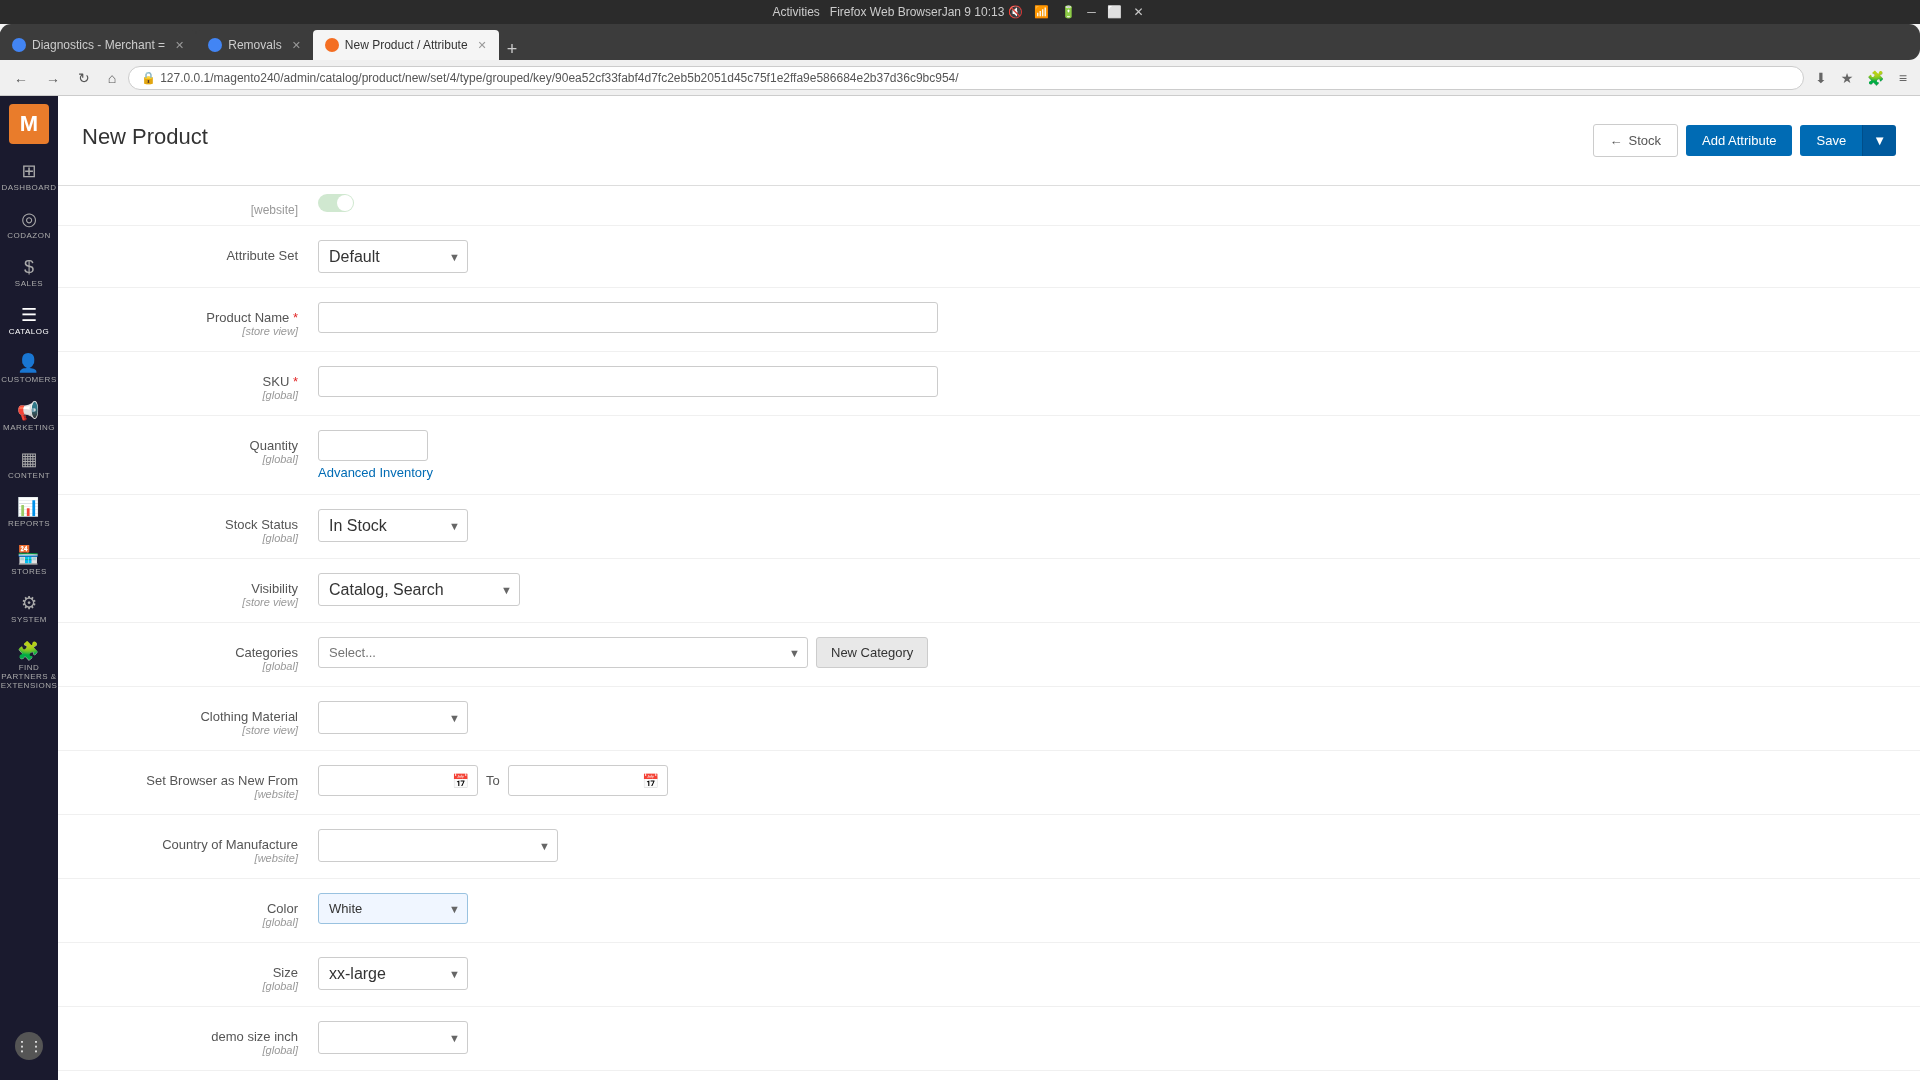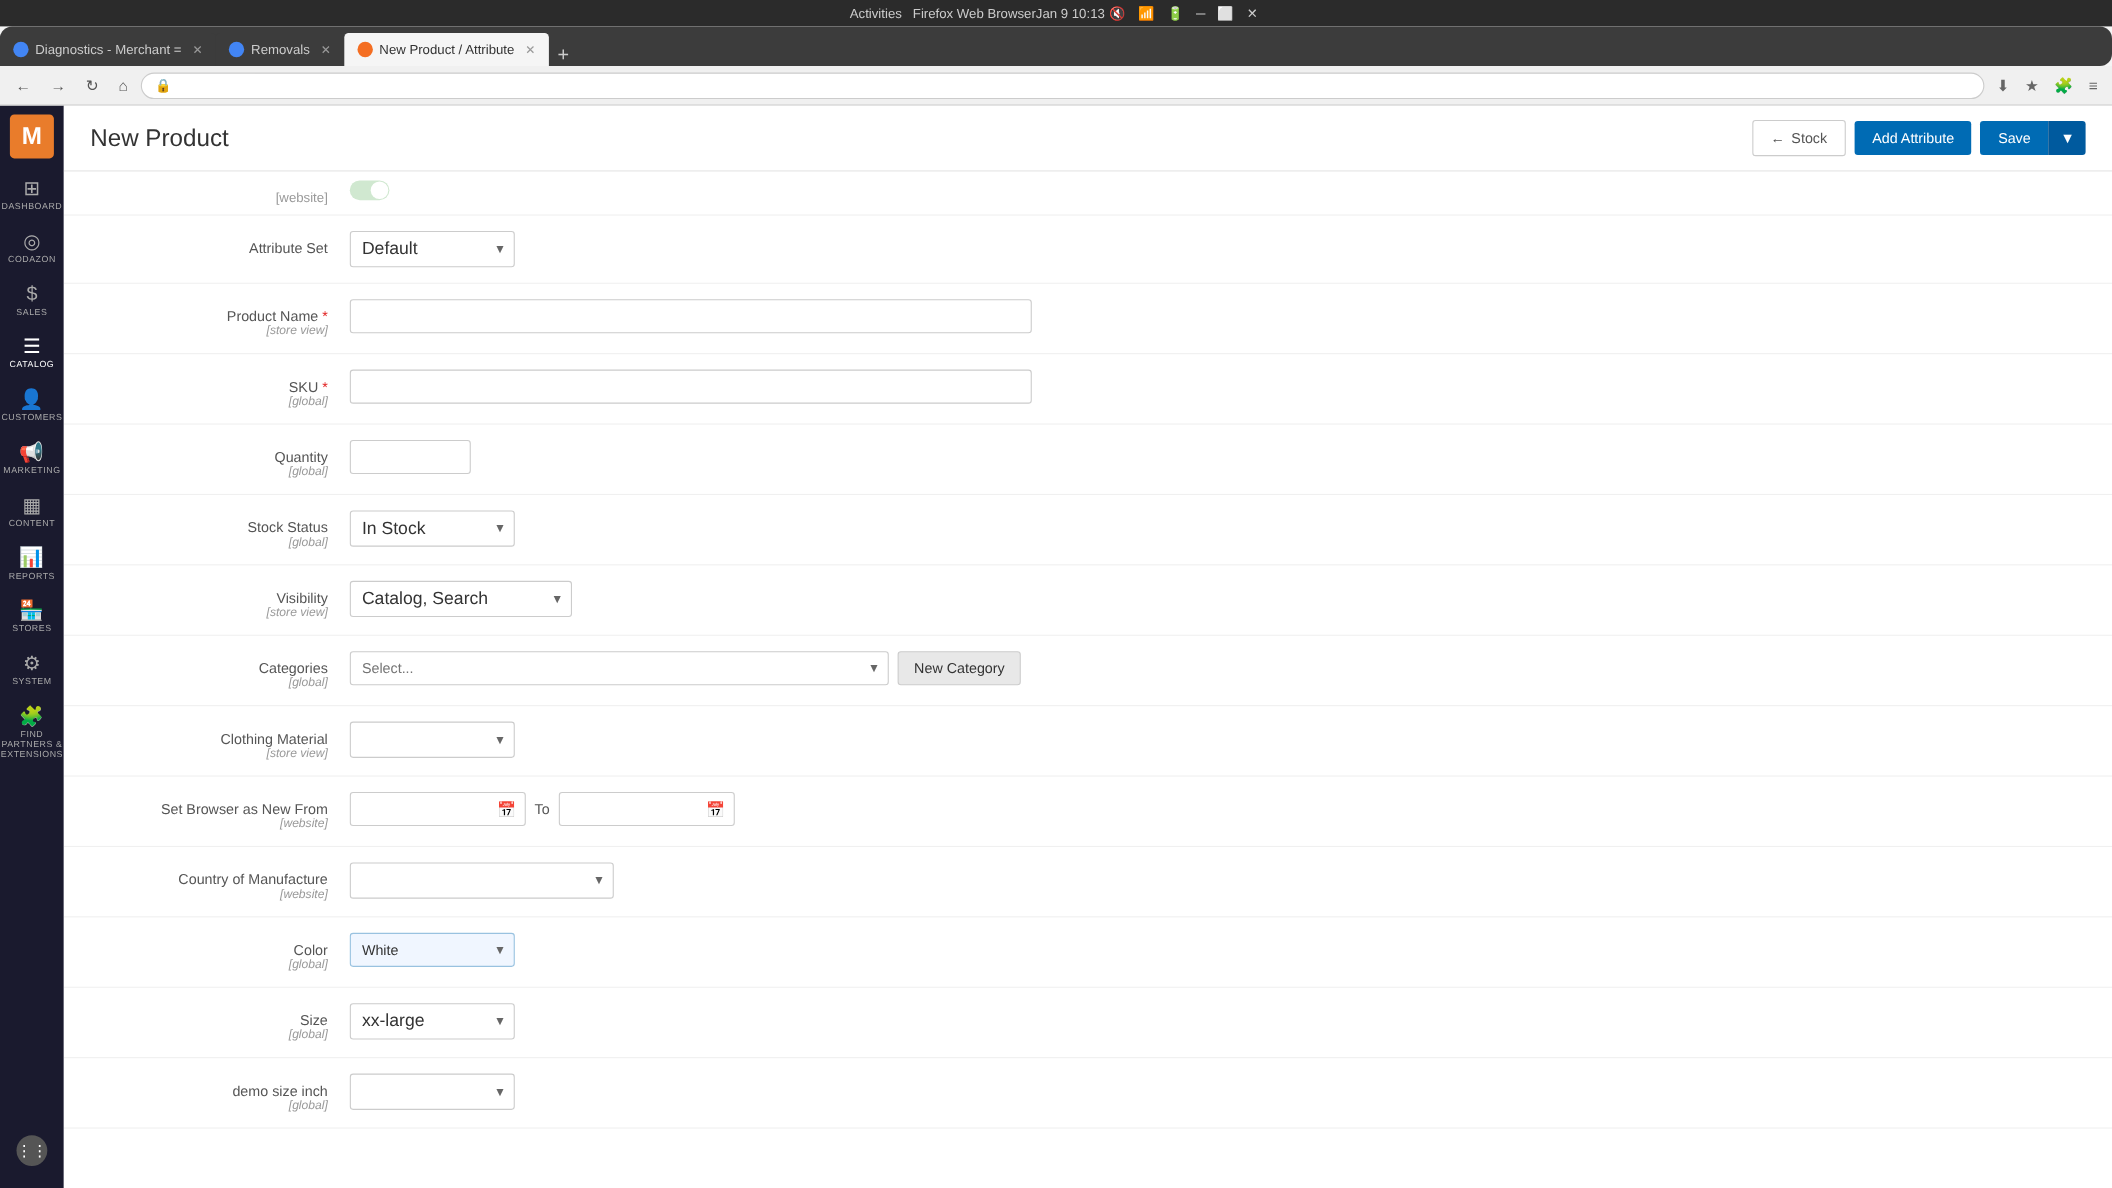--- a/index.html
+++ b/index.html
@@ -28,21 +28,21 @@
     .sidebar-icon.active { color: #fff; }
     .sidebar-icon .icon-glyph { font-size: 18px; line-height: 1; }
     .sidebar-icon .icon-label { font-size: 8px; text-transform: uppercase; letter-spacing: 0.5px; }
     .sidebar-logo { width: 40px; height: 40px; background: #e97c2b; border-radius: 4px; display: flex; align-items: center; justify-content: center; color: white; font-size: 22px; font-weight: bold; margin-bottom: 8px; }
     .sidebar-apps { width: 28px; height: 28px; background: #555; border-radius: 50%; display: flex; align-items: center; justify-content: center; margin: 4px auto; cursor: pointer; }
 
     
     .main-area { flex: 1; display: flex; flex-direction: column; overflow: hidden; background: #f5f5f5; }
 
     
-    .page-header { background: white; border-bottom: 1px solid #ddd; padding: 11px 24px; display: flex; align-items: center; justify-content: space-between; min-height: 60px; }
+    .page-header { background: white; border-bottom: 1px solid #ddd; padding: 28px 24px; display: flex; justify-content: space-between; min-height: 60px; }
     .page-title-text { font-size: 22px; color: #333; font-weight: 300; }
     .header-actions { display: flex; gap: 8px; align-items: center; }
     .btn-back { background: white; border: 1px solid #ccc; color: #555; padding: 8px 16px; border-radius: 3px; cursor: pointer; font-size: 13px; display: flex; align-items: center; gap: 6px; }
     .btn-add-attr { background: #006bb4; color: white; padding: 8px 16px; border: none; border-radius: 3px; cursor: pointer; font-size: 13px; }
     .btn-save { background: #006bb4; color: white; padding: 8px 16px; border: none; border-radius: 3px 0 0 3px; cursor: pointer; font-size: 13px; }
     .btn-save-dropdown { background: #005a9e; color: white; padding: 8px 10px; border: none; border-radius: 0 3px 3px 0; cursor: pointer; font-size: 13px; border-left: 1px solid #004e8a; }
     .save-group { display: flex; }
 
     
     .form-content { flex: 1; overflow-y: auto; padding: 0; background: white; }
@@ -121,20 +121,21 @@
   <button class="browser-tab-new">+</button>
 </div>
 
 <div class="browser-navbar">
   <button class="nav-btn">←</button>
   <button class="nav-btn">→</button>
   <button class="nav-btn">↻</button>
   <button class="nav-btn">⌂</button>
   <div class="url-bar">
     <span>🔒</span>
+    <span>127.0.0.1/magento240/admin/catalog/product/new/set/4/type/grouped/key/90ea52cf33fabf4d7fc2eb5b2051d45c75f1e2ffa9e586684e2b37d36c9bc954/</span>
   </div>
   <div class="nav-actions">
     <button class="nav-action-btn">⬇</button>
     <button class="nav-action-btn">★</button>
     <button class="nav-action-btn">🧩</button>
     <button class="nav-action-btn">≡</button>
   </div>
 </div>
 
 <div class="app-container">
@@ -262,20 +263,21 @@
         </div>
       </div>
 
       <div class="form-row">
         <div class="form-label">
           <span>Quantity</span>
           <span class="scope-tag">[global]</span>
         </div>
         <div class="form-control-wrap">
           <input type="text" class="qty-input" style="">
+          <a class="advanced-inventory-link">Advanced Inventory</a>
         </div>
       </div>
 
       <div class="form-row">
         <div class="form-label">
           <span>Stock Status</span>
           <span class="scope-tag">[global]</span>
         </div>
         <div class="form-control-wrap">
           <div class="form-select-wrap">

